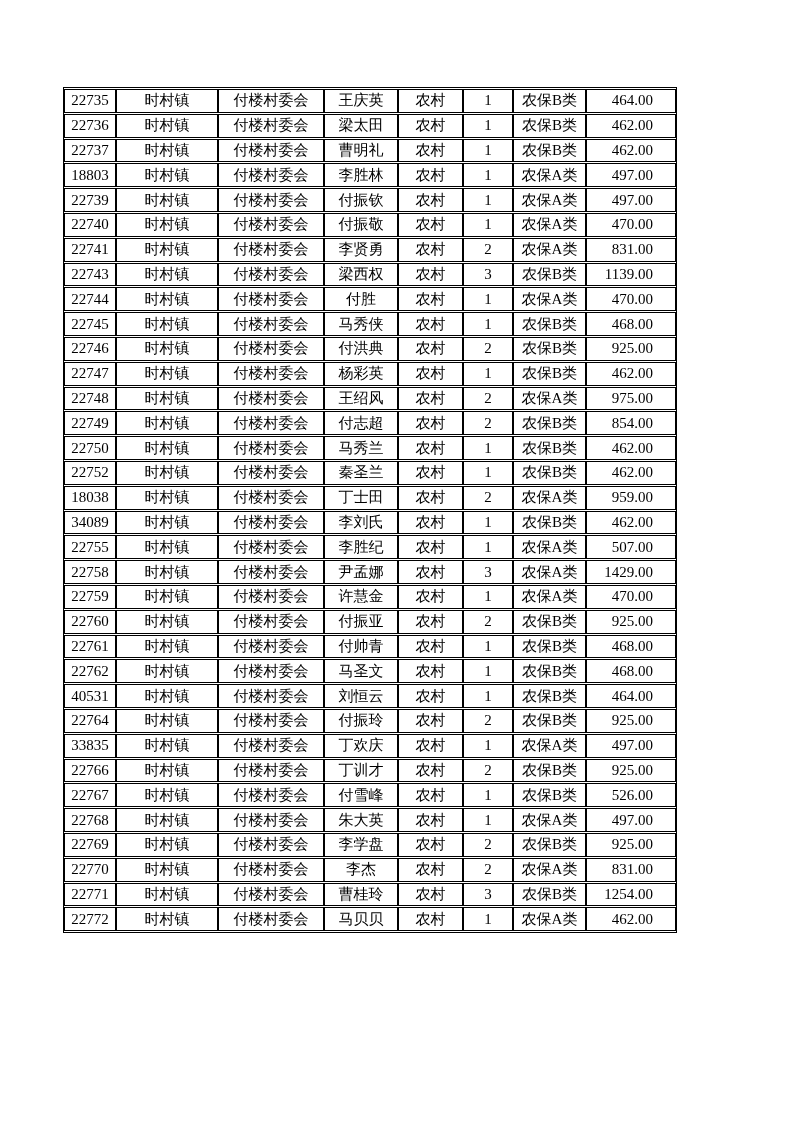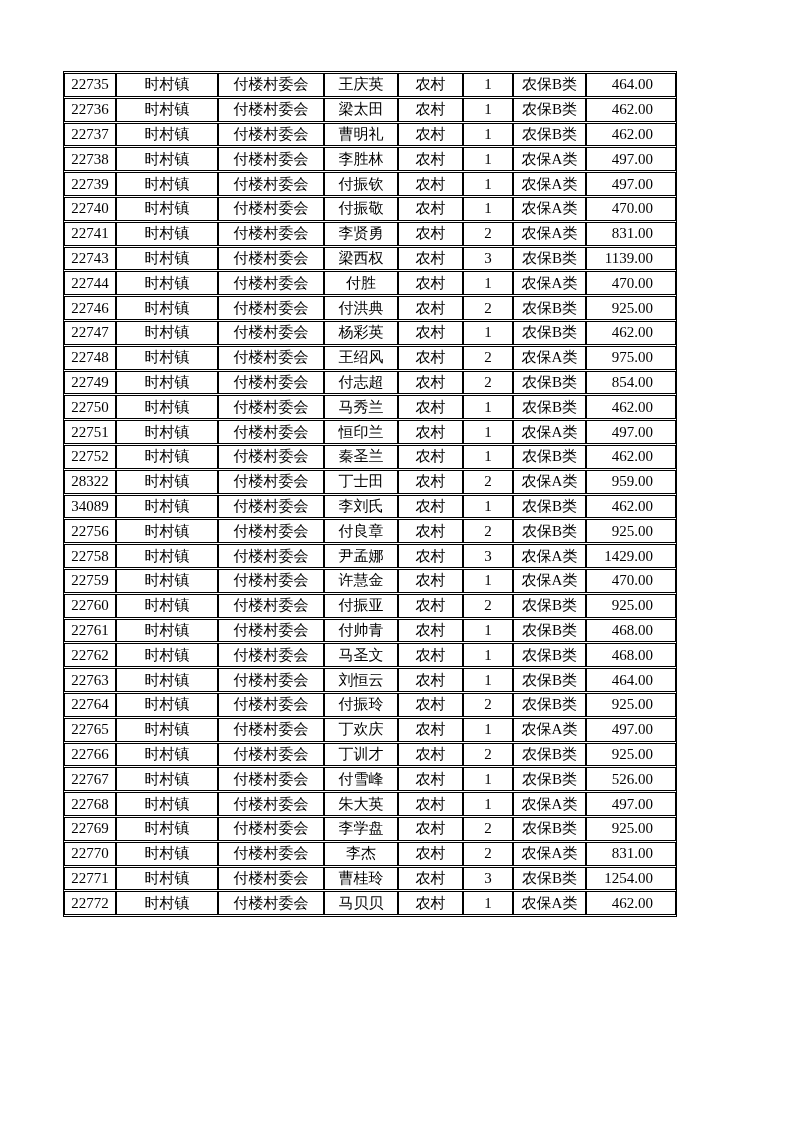--- a/index.html
+++ b/index.html
@@ -11,21 +11,21 @@
     width: 793px;
     height: 1122px;
     position: relative;
     overflow: hidden;
     font-family: "Liberation Serif", "DejaVu Serif", serif;
     color: #000000;
   }
   .sheet {
     position: absolute;
     left: 63px;
-    top: 71px;
+    top: 87px;
     border-radius: 13px;
   }
   table.payout-table {
     border-collapse: separate;
     border-spacing: 0 1px;
     border: 1px solid #000000;
     table-layout: fixed;
     background: #ffffff;
   }
   table.payout-table td {
@@ -94,21 +94,21 @@
           <td>22737</td>
           <td>时村镇</td>
           <td>付楼村委会</td>
           <td>曹明礼</td>
           <td>农村</td>
           <td>1</td>
           <td>农保B类</td>
           <td class="amt">462.00</td>
         </tr>
         <tr>
-          <td>22738</td>
+          <td>18803</td>
           <td>时村镇</td>
           <td>付楼村委会</td>
           <td>李胜林</td>
           <td>农村</td>
           <td>1</td>
           <td>农保A类</td>
           <td class="amt">497.00</td>
         </tr>
         <tr>
           <td>22739</td>
@@ -154,20 +154,30 @@
           <td>22744</td>
           <td>时村镇</td>
           <td>付楼村委会</td>
           <td>付胜</td>
           <td>农村</td>
           <td>1</td>
           <td>农保A类</td>
           <td class="amt">470.00</td>
         </tr>
         <tr>
+          <td>22745</td>
+          <td>时村镇</td>
+          <td>付楼村委会</td>
+          <td>马秀侠</td>
+          <td>农村</td>
+          <td>1</td>
+          <td>农保B类</td>
+          <td class="amt">468.00</td>
+        </tr>
+        <tr>
           <td>22746</td>
           <td>时村镇</td>
           <td>付楼村委会</td>
           <td>付洪典</td>
           <td>农村</td>
           <td>2</td>
           <td>农保B类</td>
           <td class="amt">925.00</td>
         </tr>
         <tr>
@@ -204,141 +214,131 @@
           <td>22750</td>
           <td>时村镇</td>
           <td>付楼村委会</td>
           <td>马秀兰</td>
           <td>农村</td>
           <td>1</td>
           <td>农保B类</td>
           <td class="amt">462.00</td>
         </tr>
         <tr>
-          <td>22751</td>
-          <td>时村镇</td>
-          <td>付楼村委会</td>
-          <td>恒印兰</td>
-          <td>农村</td>
-          <td>1</td>
-          <td>农保A类</td>
-          <td class="amt">497.00</td>
-        </tr>
-        <tr>
           <td>22752</td>
           <td>时村镇</td>
           <td>付楼村委会</td>
           <td>秦圣兰</td>
           <td>农村</td>
           <td>1</td>
           <td>农保B类</td>
           <td class="amt">462.00</td>
         </tr>
         <tr>
-          <td>28322</td>
+          <td>18038</td>
           <td>时村镇</td>
           <td>付楼村委会</td>
           <td>丁士田</td>
           <td>农村</td>
           <td>2</td>
           <td>农保A类</td>
           <td class="amt">959.00</td>
         </tr>
         <tr>
           <td>34089</td>
           <td>时村镇</td>
           <td>付楼村委会</td>
           <td>李刘氏</td>
           <td>农村</td>
           <td>1</td>
           <td>农保B类</td>
           <td class="amt">462.00</td>
         </tr>
         <tr>
-          <td>22756</td>
-          <td>时村镇</td>
-          <td>付楼村委会</td>
-          <td>付良章</td>
+          <td>22755</td>
+          <td>时村镇</td>
+          <td>付楼村委会</td>
+          <td>李胜纪</td>
+          <td>农村</td>
+          <td>1</td>
+          <td>农保A类</td>
+          <td class="amt">507.00</td>
+        </tr>
+        <tr>
+          <td>22758</td>
+          <td>时村镇</td>
+          <td>付楼村委会</td>
+          <td>尹孟娜</td>
+          <td>农村</td>
+          <td>3</td>
+          <td>农保A类</td>
+          <td class="amt">1429.00</td>
+        </tr>
+        <tr>
+          <td>22759</td>
+          <td>时村镇</td>
+          <td>付楼村委会</td>
+          <td>许慧金</td>
+          <td>农村</td>
+          <td>1</td>
+          <td>农保A类</td>
+          <td class="amt">470.00</td>
+        </tr>
+        <tr>
+          <td>22760</td>
+          <td>时村镇</td>
+          <td>付楼村委会</td>
+          <td>付振亚</td>
           <td>农村</td>
           <td>2</td>
           <td>农保B类</td>
           <td class="amt">925.00</td>
         </tr>
         <tr>
-          <td>22758</td>
-          <td>时村镇</td>
-          <td>付楼村委会</td>
-          <td>尹孟娜</td>
-          <td>农村</td>
-          <td>3</td>
-          <td>农保A类</td>
-          <td class="amt">1429.00</td>
-        </tr>
-        <tr>
-          <td>22759</td>
-          <td>时村镇</td>
-          <td>付楼村委会</td>
-          <td>许慧金</td>
-          <td>农村</td>
-          <td>1</td>
-          <td>农保A类</td>
-          <td class="amt">470.00</td>
-        </tr>
-        <tr>
-          <td>22760</td>
-          <td>时村镇</td>
-          <td>付楼村委会</td>
-          <td>付振亚</td>
+          <td>22761</td>
+          <td>时村镇</td>
+          <td>付楼村委会</td>
+          <td>付帅青</td>
+          <td>农村</td>
+          <td>1</td>
+          <td>农保B类</td>
+          <td class="amt">468.00</td>
+        </tr>
+        <tr>
+          <td>22762</td>
+          <td>时村镇</td>
+          <td>付楼村委会</td>
+          <td>马圣文</td>
+          <td>农村</td>
+          <td>1</td>
+          <td>农保B类</td>
+          <td class="amt">468.00</td>
+        </tr>
+        <tr>
+          <td>40531</td>
+          <td>时村镇</td>
+          <td>付楼村委会</td>
+          <td>刘恒云</td>
+          <td>农村</td>
+          <td>1</td>
+          <td>农保B类</td>
+          <td class="amt">464.00</td>
+        </tr>
+        <tr>
+          <td>22764</td>
+          <td>时村镇</td>
+          <td>付楼村委会</td>
+          <td>付振玲</td>
           <td>农村</td>
           <td>2</td>
           <td>农保B类</td>
           <td class="amt">925.00</td>
         </tr>
         <tr>
-          <td>22761</td>
-          <td>时村镇</td>
-          <td>付楼村委会</td>
-          <td>付帅青</td>
-          <td>农村</td>
-          <td>1</td>
-          <td>农保B类</td>
-          <td class="amt">468.00</td>
-        </tr>
-        <tr>
-          <td>22762</td>
-          <td>时村镇</td>
-          <td>付楼村委会</td>
-          <td>马圣文</td>
-          <td>农村</td>
-          <td>1</td>
-          <td>农保B类</td>
-          <td class="amt">468.00</td>
-        </tr>
-        <tr>
-          <td>22763</td>
-          <td>时村镇</td>
-          <td>付楼村委会</td>
-          <td>刘恒云</td>
-          <td>农村</td>
-          <td>1</td>
-          <td>农保B类</td>
-          <td class="amt">464.00</td>
-        </tr>
-        <tr>
-          <td>22764</td>
-          <td>时村镇</td>
-          <td>付楼村委会</td>
-          <td>付振玲</td>
-          <td>农村</td>
-          <td>2</td>
-          <td>农保B类</td>
-          <td class="amt">925.00</td>
-        </tr>
-        <tr>
-          <td>22765</td>
+          <td>33835</td>
           <td>时村镇</td>
           <td>付楼村委会</td>
           <td>丁欢庆</td>
           <td>农村</td>
           <td>1</td>
           <td>农保A类</td>
           <td class="amt">497.00</td>
         </tr>
         <tr>
           <td>22766</td>

